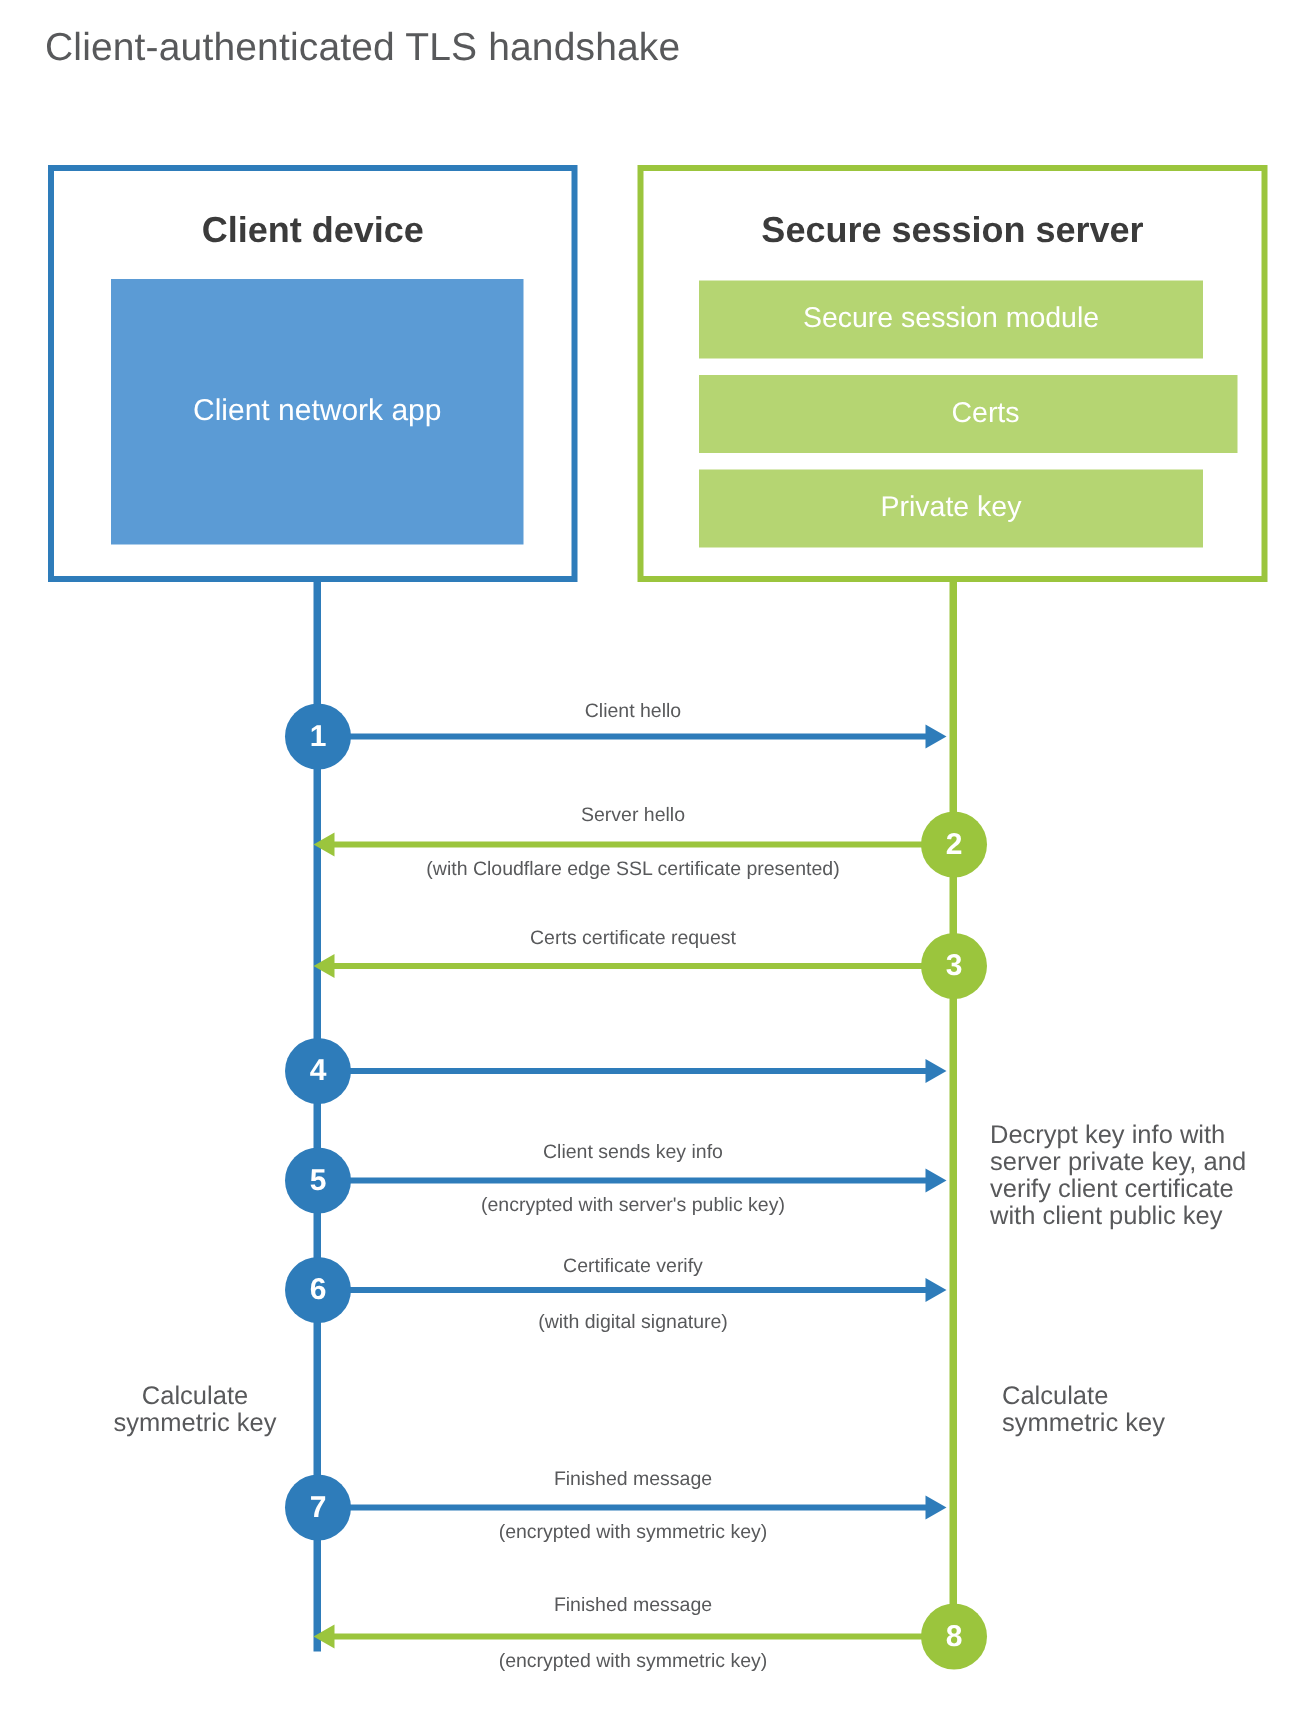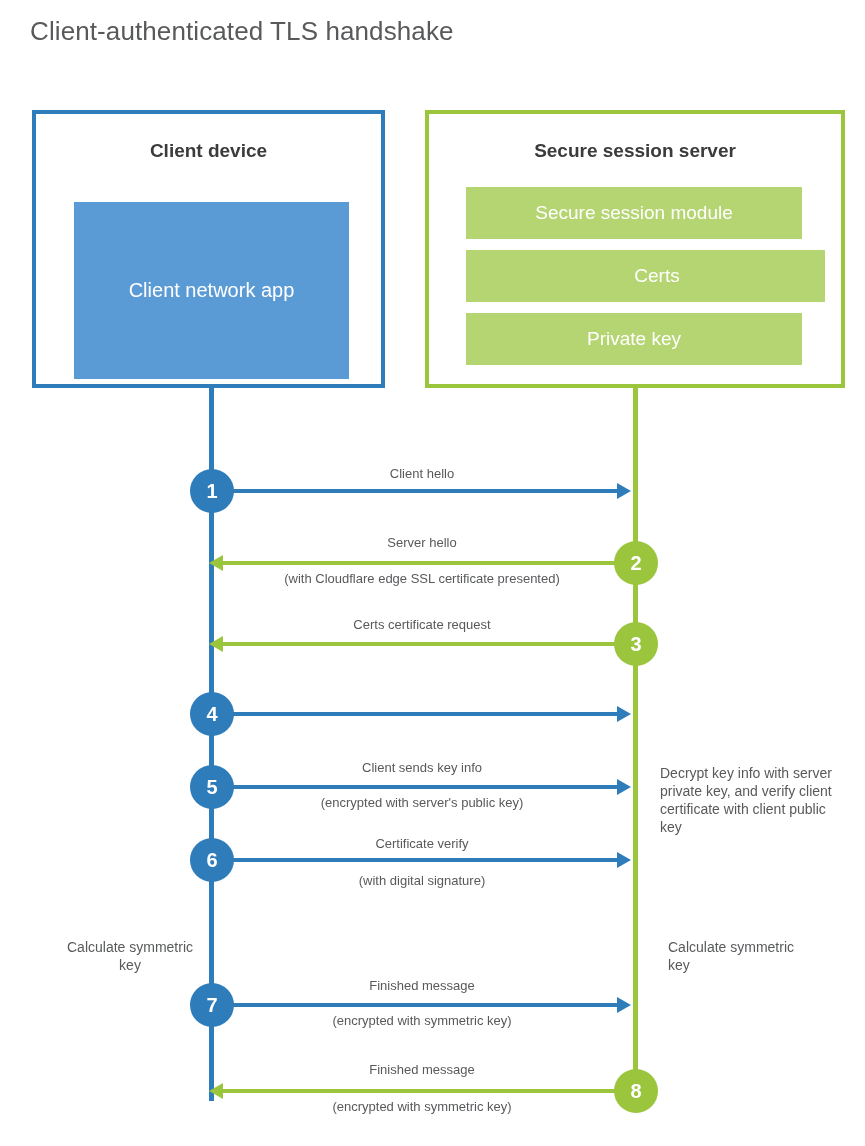--- a/index.html
+++ b/index.html
@@ -52,39 +52,38 @@
     width: 420px;
     height: 278px;
     border: 4px solid #9bc53d;
   }
   .party-title {
     position: absolute;
     left: 0;
     right: 0;
     top: 26px;
     text-align: center;
-    font-size: 19px;
+    font-size: 24px;
     font-weight: bold;
     color: #3b3b3b;
   }
   .client-app {
     position: absolute;
     left: 38px;
     top: 72px;
     width: 275px;
     height: 177px;
     background: #5b9bd5;
     color: #ffffff;
     font-size: 20px;
     line-height: 27px;
     display: flex;
     align-items: center;
     justify-content: center;
     text-align: center;
-    margin-top: 16px;
   }
   .server-bar {
     position: absolute;
     left: 37px;
     width: 336px;
     height: 52px;
     background: #b5d572;
     color: #ffffff;
     font-size: 19px;
     display: flex;
@@ -167,24 +166,23 @@
   .arrow-sublabel {
     position: absolute;
     text-align: center;
     font-size: 13px;
     color: #58595b;
     white-space: nowrap;
   }
   
   .side-note {
     position: absolute;
-    font-size: 14px;
+    font-size: 17px;
     line-height: 18px;
     color: #58595b;
-    margin-top: 16px;
   }
   .side-note.center { text-align: center; }
   .side-note.left   { text-align: left; }
 </style>
 </head>
 <body>
 
 <div id="stage">
 
   <div class="page-title">Client-authenticated TLS handshake</div>

